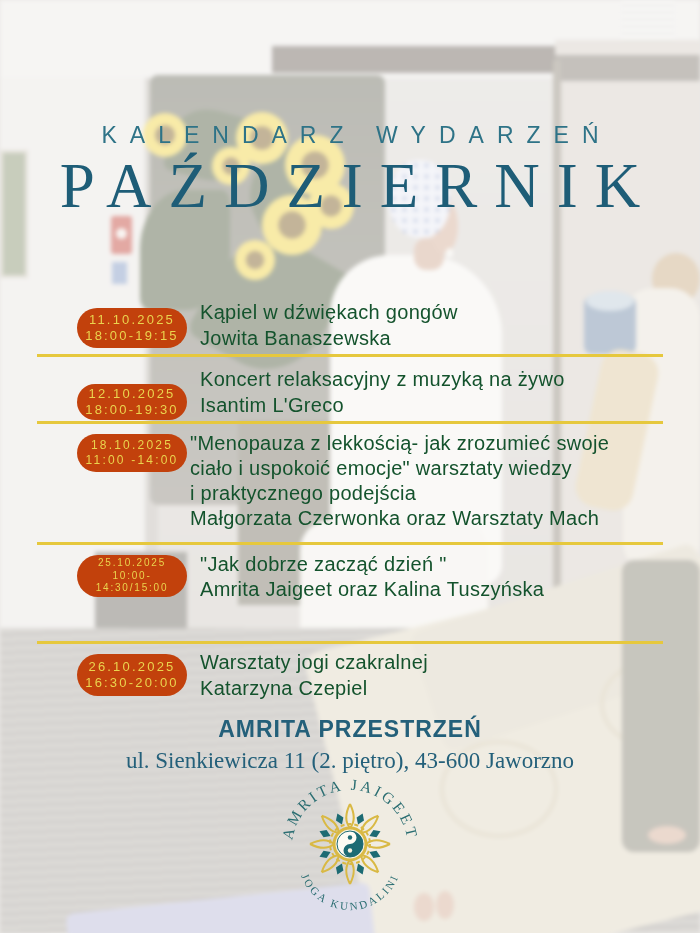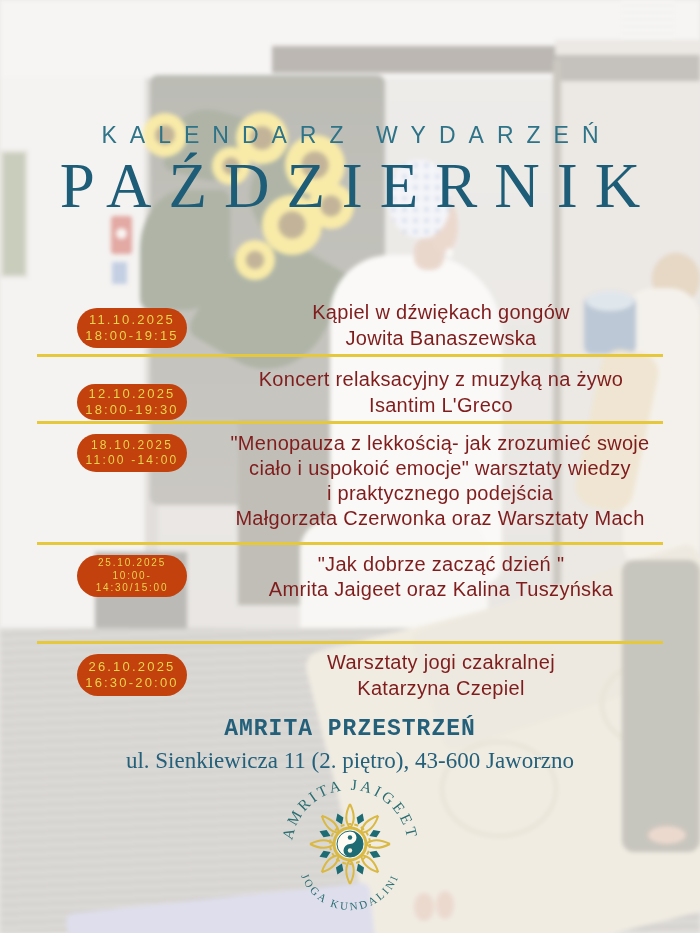--- a/index.html
+++ b/index.html
@@ -57,30 +57,30 @@
            font-size:23px;letter-spacing:13px;text-indent:13px;color:#2e7387;}
   .big-title{position:absolute;left:0;right:0;top:150px;text-align:center;
              font-family:"Liberation Serif",serif;font-weight:400;
              font-size:63px;letter-spacing:17px;text-indent:17px;color:#1e5d77;}
 
   .event-row{position:absolute;left:0;right:0;}
   .badge{position:absolute;left:77px;width:110px;background:#c2410c;border-radius:22px;
          color:#ead44e;text-align:center;display:flex;flex-direction:column;justify-content:center;
          font-size:13px;line-height:16px;letter-spacing:2.2px;}
   .badge span{display:block;}
-  .etitle{position:absolute;left:200px;right:18px;text-align:center;
-          color:#7f1d1d;font-size:20px;line-height:26px;letter-spacing:0.3px;}
+  .etitle{position:absolute;left:200px;right:18px;text-align:left;
+          color:#14532d;font-size:20px;line-height:26px;letter-spacing:0.3px;}
   .etitle span{display:block;}
   .row3 .etitle,.row4 .etitle{line-height:25px;}
   .row3 .badge{font-size:12px;line-height:15px;}
   .row4 .badge{font-size:10px;line-height:12.5px;letter-spacing:1.8px;}
   .divider{position:absolute;left:37px;right:37px;height:2.5px;background:#e6c83d;}
 
   .venue{position:absolute;left:0;right:0;top:716px;text-align:center;
-         font-family:Liberation Mono, monospace;font-weight:600;
+         font-family:Liberation Sans, sans-serif;font-weight:600;
          font-size:23px;letter-spacing:1px;color:#24607a;}
   .address{position:absolute;left:0;right:0;top:748px;text-align:center;
            font-family:"Liberation Serif",serif;font-weight:400;
            font-size:23px;color:#24607a;}
 
   .logo{position:absolute;left:270px;top:770px;}
   .logo text{font-family:"Liberation Serif",serif;fill:#2b6e72;}
 </style>
 </head>
 <body>

